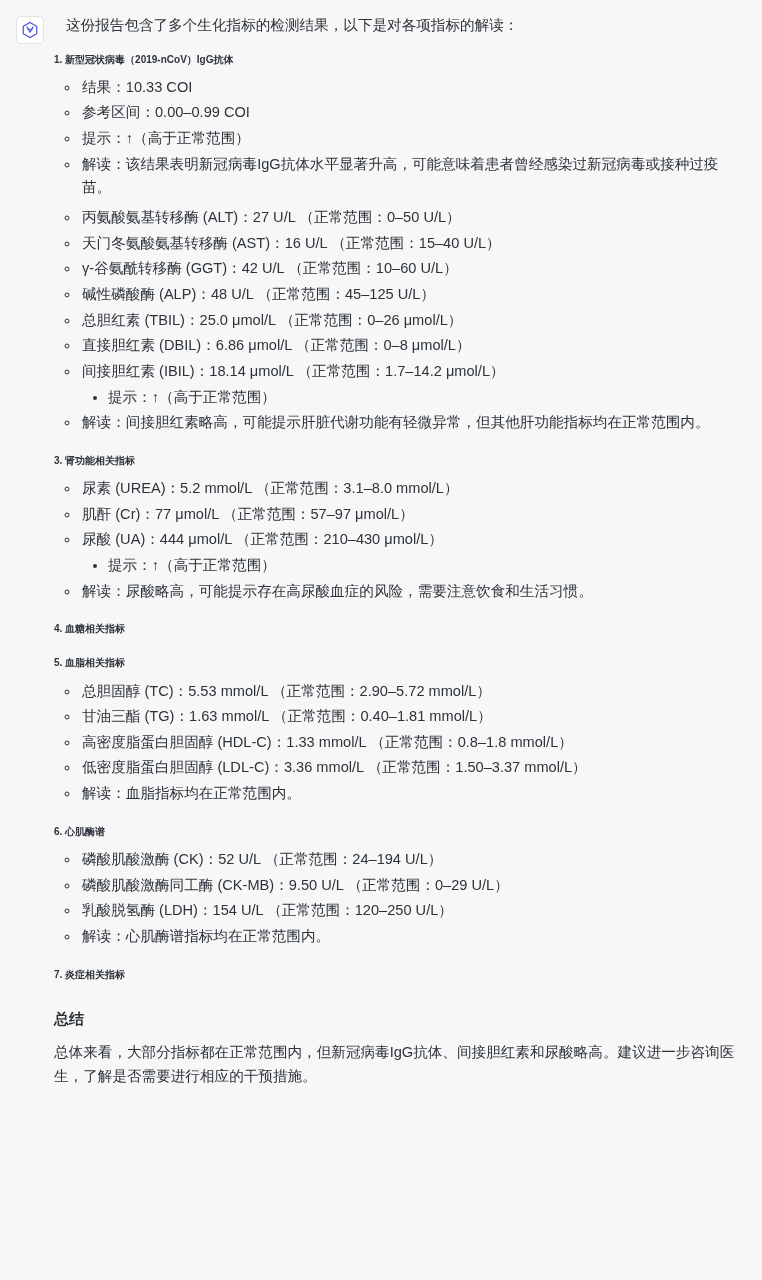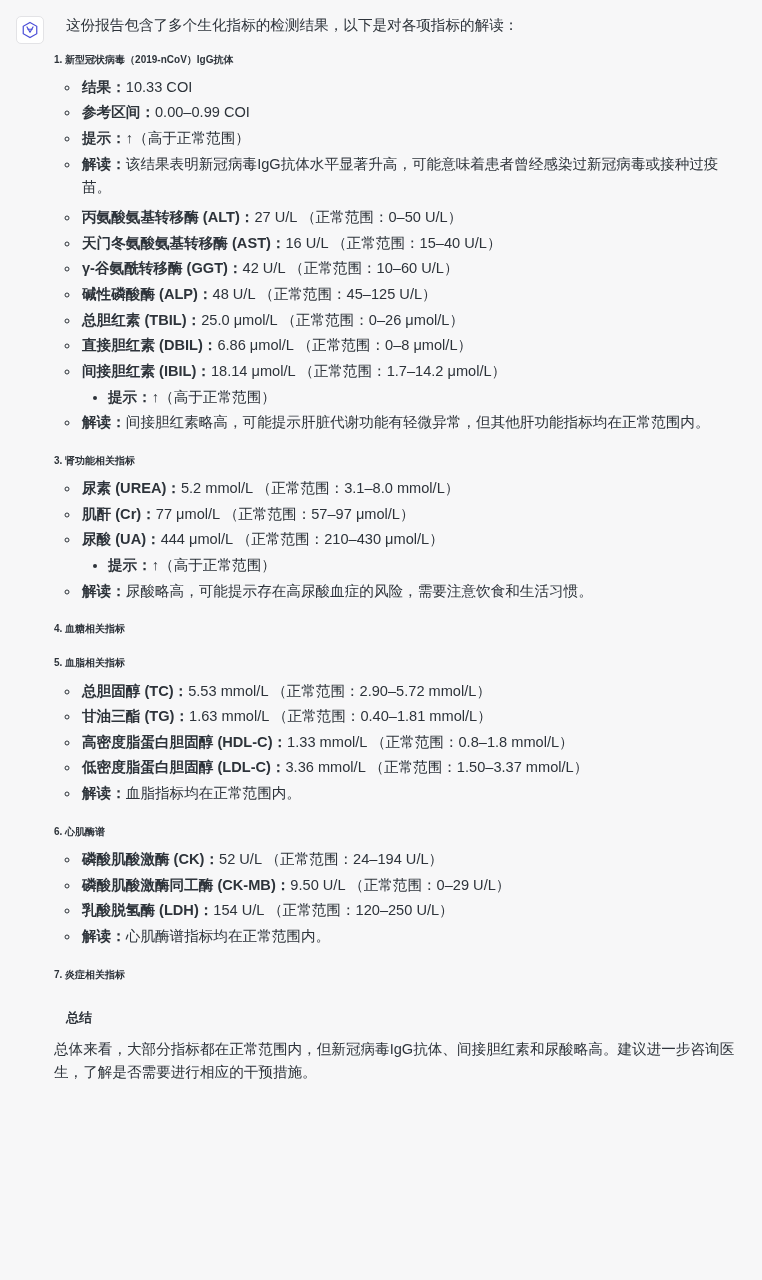--- a/index.html
+++ b/index.html
@@ -65,25 +65,25 @@
   ul.lvl1 > li {
     margin: 2px 0;
     padding-left: 2px;
   }
   ul.lvl2 {
     margin: 2px 0 2px 0;
     padding-left: 26px;
     list-style-type: disc;
   }
   ul.lvl2 > li { margin: 1px 0; }
-  b, .b { font-weight: bold; }
+  b, .b { font-weight: normal; }
   .summary-title {
-    font-size: 13px;
+    font-size: 15px;
     font-weight: bold;
-    margin: 24px 0 10px 12px;
+    margin: 24px 0 10px 0;
   }
   .summary-text {
     margin: 0;
     font-size: 14.6px;
     line-height: 1.62;
   }
   li::marker { color: #2d333a; }
 </style>
 </head>
 <body>

